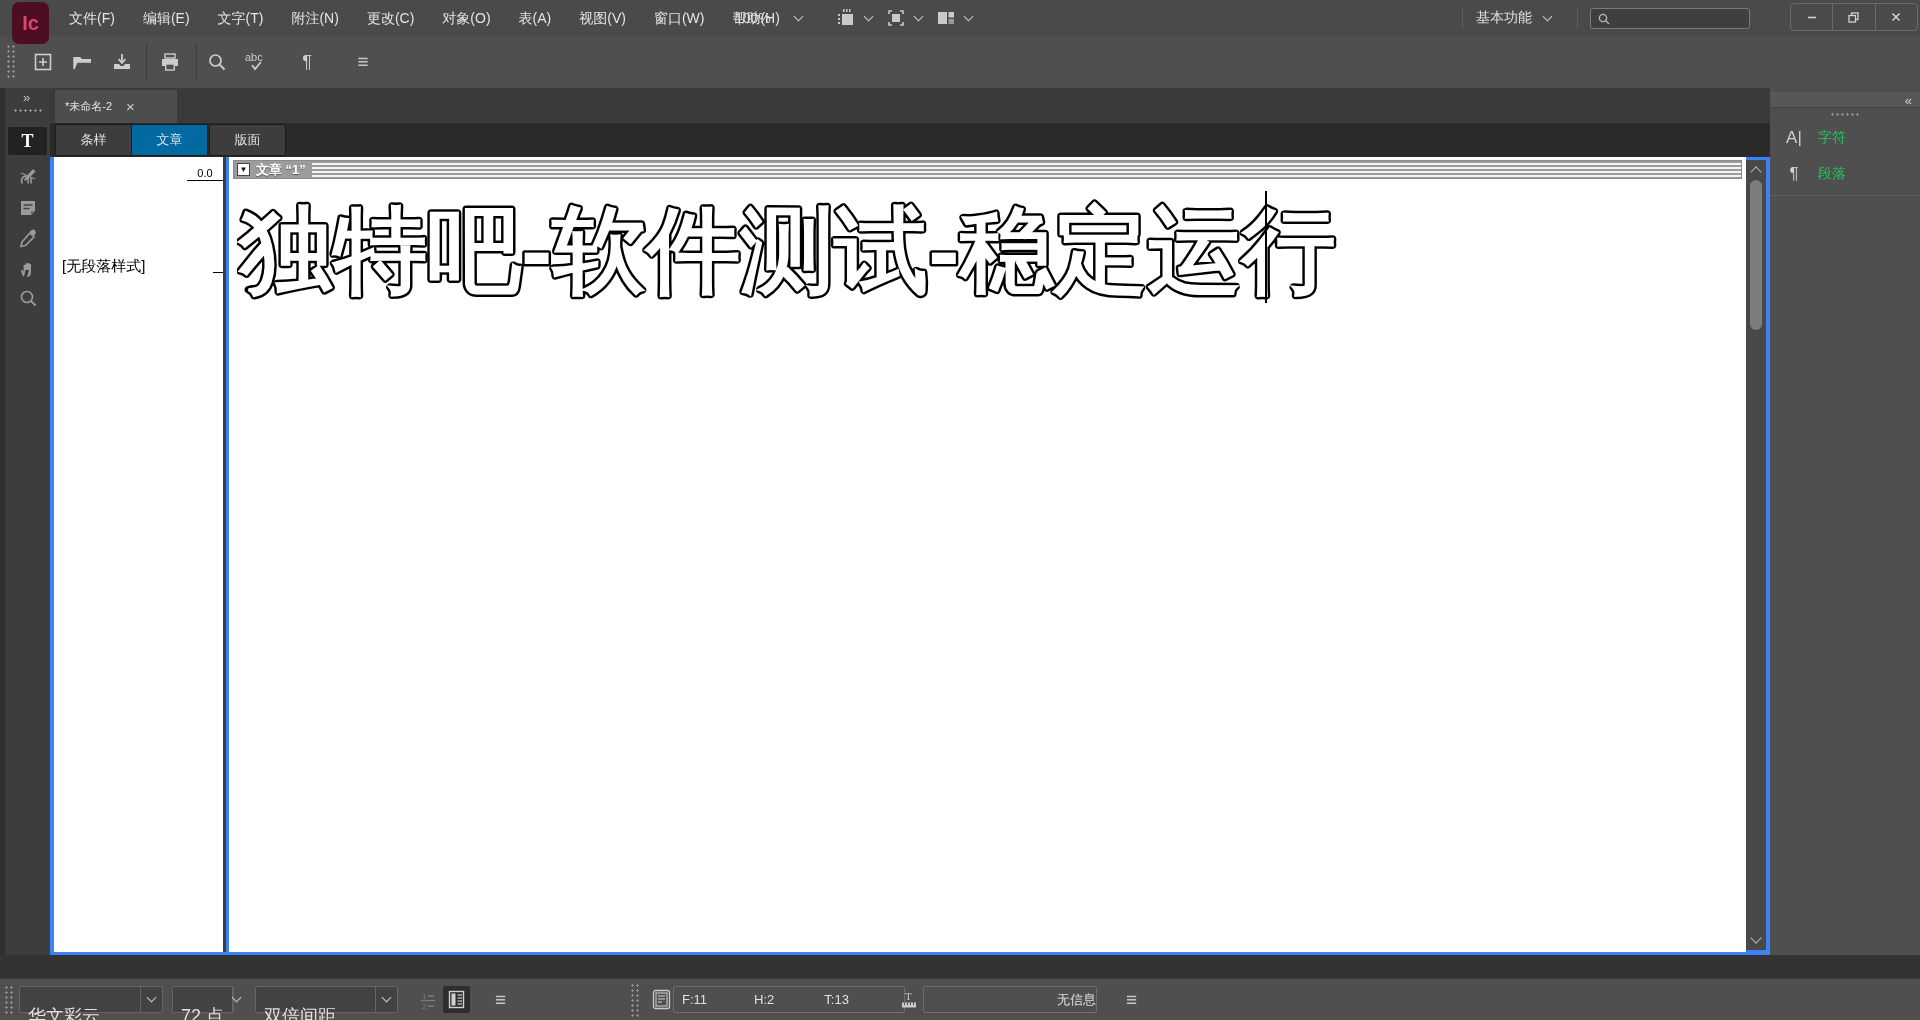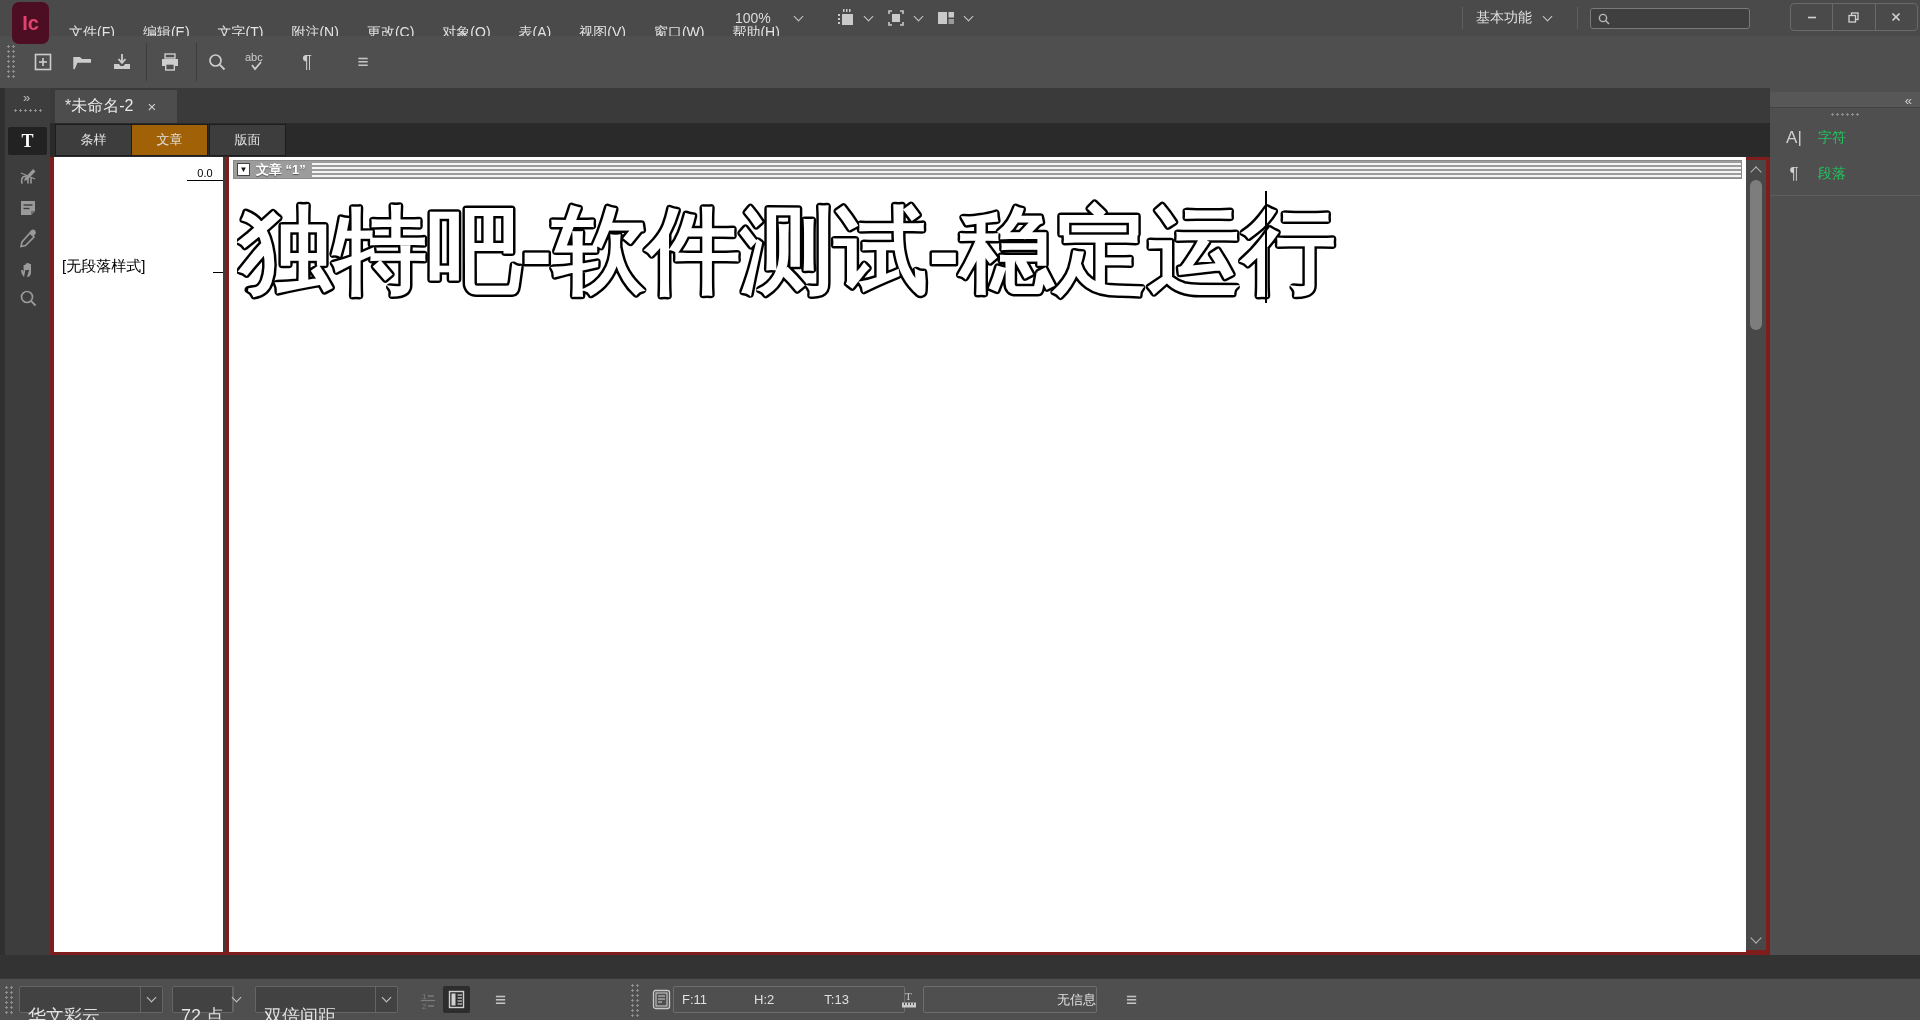--- a/index.html
+++ b/index.html
@@ -7,21 +7,21 @@
     font-family:"Liberation Sans", sans-serif; -webkit-font-smoothing:antialiased; }
   .abs { position:absolute; }
   svg { display:block; }
 
   
   #menubar { position:absolute; left:0; top:0; width:1920px; height:36px; background:#4a4a4a; }
   #app-logo { position:absolute; left:12px; top:2px; width:37px; height:42px; background:#4d0e24;
     border-radius:7px; color:#e0436d; font-weight:bold; font-size:20px; display:flex;
     align-items:center; justify-content:center; z-index:5; }
   #menu-items { position:absolute; left:55px; top:0; height:36px; display:flex; align-items:center; }
-  .menu-item { padding:14px 14px; font-size:14px; color:#e4e4e4; height:36px; line-height:36px; cursor:default; }
+  .menu-item { padding:0 14px; font-size:14px; color:#e4e4e4; height:36px; line-height:36px; cursor:default; }
   #zoom-ctl { position:absolute; left:735px; top:0; height:36px; display:flex; align-items:center; gap:24px;
     color:#dcdcdc; font-size:14px; }
   .chev { width:7px; height:7px; border-right:1.6px solid #c9c9c9; border-bottom:1.6px solid #c9c9c9;
     transform:rotate(45deg); margin-top:-4px; }
   .iconbtn-group { position:absolute; top:0; height:36px; display:flex; align-items:center; gap:8px; }
   #vsep-1 { position:absolute; left:1462px; top:7px; width:1px; height:22px; background:#5e5e5e; }
   #workspace-switcher { position:absolute; left:1476px; top:0; height:36px; display:flex; align-items:center;
     gap:12px; color:#e0e0e0; font-size:14px; }
   #vsep-2 { position:absolute; left:1577px; top:7px; width:1px; height:22px; background:#5e5e5e; }
   #search-box { position:absolute; left:1590px; top:8px; width:160px; height:21px; background:#3f3f3f;
@@ -46,31 +46,31 @@
   #tools-expand { position:absolute; left:18px; top:2px; color:#c0c0c0; font-size:13px; letter-spacing:-2px; }
   #tools-grip { position:absolute; left:8px; top:20px; width:30px; height:5px; }
   .tool { position:absolute; left:3px; width:39px; height:28px; display:flex; align-items:center; justify-content:center; }
   .tool.selected { background:#222; border-radius:2px; }
   .tool.selected .tglyph { color:#fff; font-family:"Liberation Serif", serif; font-weight:bold; font-size:18px; }
 
   
   #tabbar { position:absolute; left:50px; top:0; width:1720px; height:35px; background:#3a3a3a; }
   #doc-tab { position:absolute; left:5px; top:2px; width:122px; height:33px; background:#4d4d4d;
     display:flex; align-items:center; padding:0 10px; gap:14px; }
-  #doc-tab .title { color:#e8e8e8; font-size:16px; white-space:nowrap; }
+  #doc-tab .title { color:#e8e8e8; font-size:11px; white-space:nowrap; }
   #doc-tab .close { color:#cfcfcf; font-size:15px; }
 
   
   #viewtabs { position:absolute; left:50px; top:35px; width:1720px; height:52px; background:#2a2a2a; }
   .viewtab { position:absolute; top:1px; height:32px; width:77px; background:#3d3d3d; border:1px solid #1d1d1d;
     color:#e0e0e0; font-size:13px; display:flex; align-items:center; justify-content:center; }
-  .viewtab.active { background:#a16207; }
-
-  
-  #content { position:absolute; left:50px; top:69px; width:1848px; height:798px; background:#7f1d1d; }
+  .viewtab.active { background:#0369a1; }
+
+  
+  #content { position:absolute; left:50px; top:69px; width:1848px; height:798px; background:#3b82f6; }
   #info-col { position:absolute; left:4px; top:0; width:172px; height:795px; background:#fff;
     border-right:3px solid #3c3c3c; }
   #depth-ind { position:absolute; right:0px; top:10px; width:36px; text-align:center; color:#000;
     font-size:11px; border-bottom:1px solid #000; padding-bottom:1px; }
   #para-style { position:absolute; left:8px; top:100px; color:#000; font-size:15px; }
   #line-mark { position:absolute; right:0; top:115px; width:10px; height:1px; background:#000; }
   #editor { position:absolute; left:179px; top:0; width:1517px; height:795px; background:#fff; }
   #story-header { position:absolute; left:4px; top:3px; width:1509px; height:19px; display:flex;
     border:1px solid #8a8a8a; background:#9c9c9c; }
   #story-header .label-seg { display:flex; align-items:center; gap:6px; padding:0 6px 0 3px; background:#9c9c9c; }

